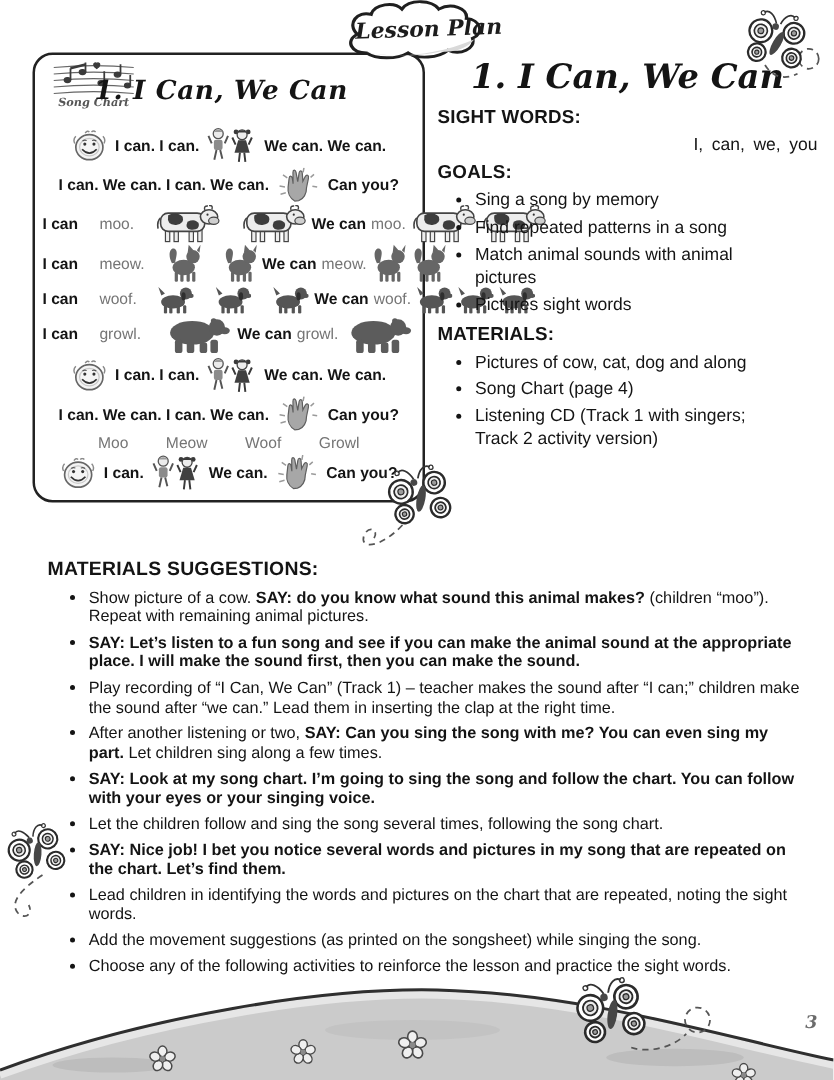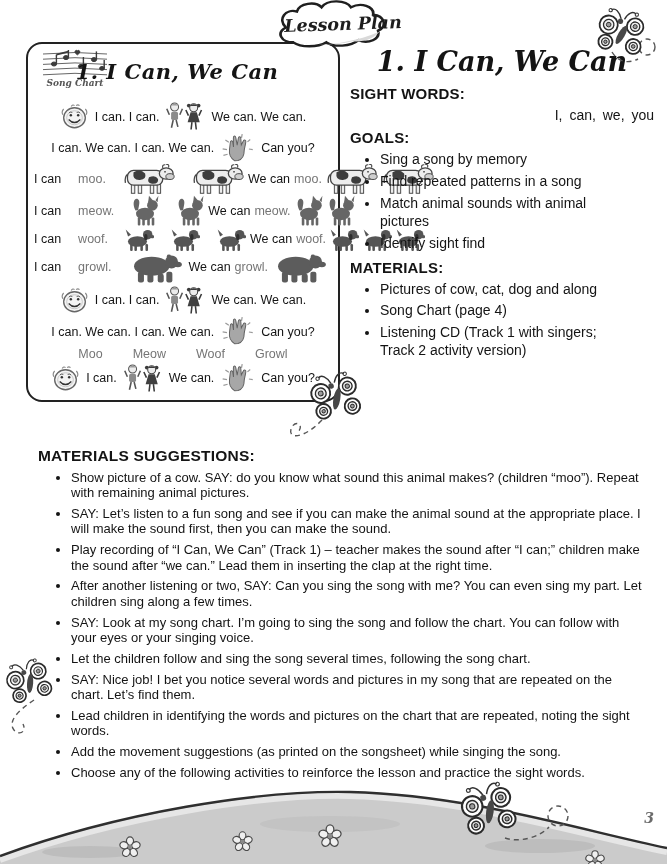--- a/index.html
+++ b/index.html
@@ -41,21 +41,21 @@
   .sec-heading{font-weight:700;font-size:15px;margin-top:6px;letter-spacing:.2px;}
   .sec-text{font-size:14px;margin-top:5px;word-spacing:3px;text-align:right;}
   .sec-list{margin:5px 0 0 0;padding-left:30px;width:252px;list-style:disc;}
   .sec-list li{font-size:14px;line-height:1.28;margin-bottom:4px;}
 
   
   .teaching{position:absolute;left:38px;top:447px;width:606px;}
   .t-heading{font-size:15.5px;font-weight:700;margin:0 0 5px 0;letter-spacing:.2px;}
   .t-list{margin:0;padding-left:33px;list-style:disc;}
   .t-list li{font-size:13px;line-height:1.18;margin-bottom:5.5px;}
-  .b{font-weight:400;}
+  .b{font-weight:700;}
 
   
   .decor{position:absolute;inset:0;width:667px;height:864px;z-index:10;pointer-events:none;}
   .cloud-label{position:absolute;left:283px;top:14px;width:120px;text-align:center;z-index:12;
                font-size:17.5px;color:#1d1d1d;transform:rotate(-2deg);}
   .page-num{position:absolute;right:13px;top:810px;z-index:12;
             font-family:"DejaVu Serif",serif;font-style:italic;font-size:14px;color:#6b6b6b;}
   .defs{position:absolute;width:0;height:0;overflow:hidden;}
 </style>
 </head>
@@ -375,21 +375,21 @@
   <div class="right-col">
     <h1 class="r-title script">1. I Can, We Can</h1>
     <div id="lesson-sections">
         <div class="sec-heading">SIGHT WORDS:</div>
         <div class="sec-text">I, can, we, you</div>
         <div class="sec-heading">GOALS:</div>
         <ul class="sec-list">
           <li>Sing a song by memory</li>
           <li>Find repeated patterns in a song</li>
           <li>Match animal sounds with animal pictures</li>
-          <li>Identify sight find</li>
+          <li>Pictures sight words</li>
         </ul>
         <div class="sec-heading">MATERIALS:</div>
         <ul class="sec-list">
           <li>Pictures of cow, cat, dog and along</li>
           <li>Song Chart (page 4)</li>
           <li>Listening CD (Track 1 with singers; Track 2 activity version)</li>
         </ul>
       </div>
   </div>
 

